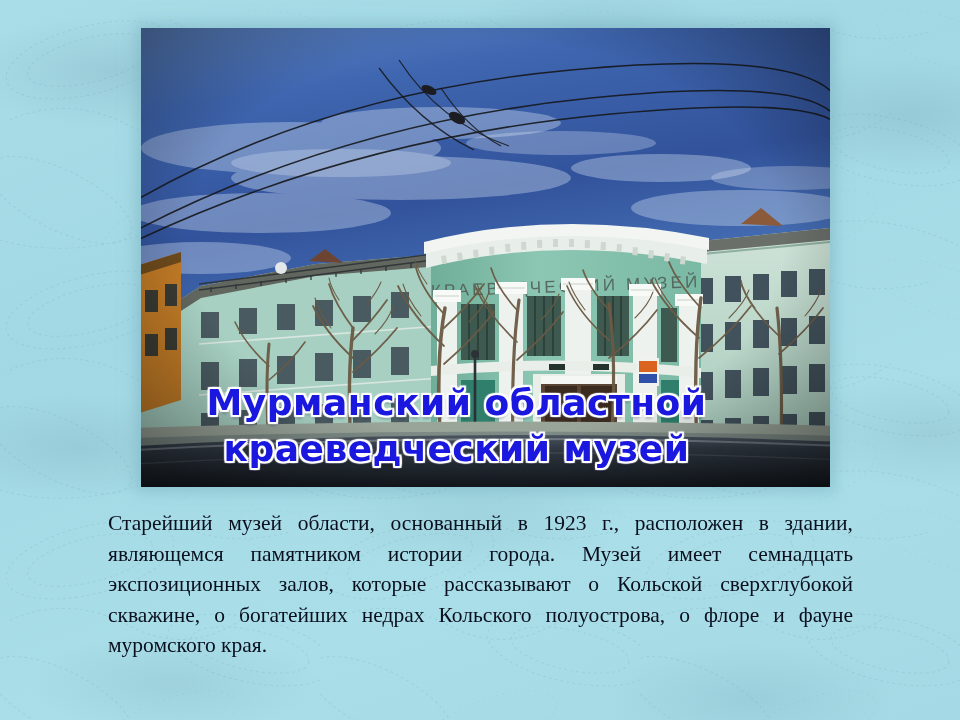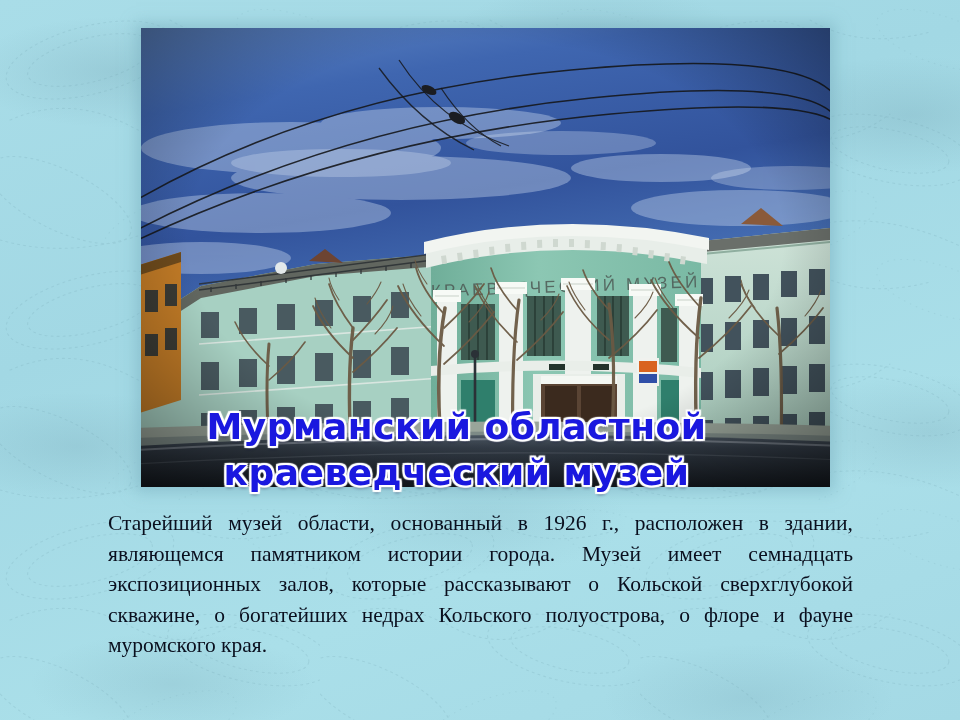--- a/index.html
+++ b/index.html
@@ -31,21 +31,21 @@
   #photo{
     position:absolute;left:141px;top:28px;width:689px;height:459px;
     overflow:hidden;
     box-shadow:0 0 14px 5px rgba(120,175,190,.55);
     background:#2b4f93;
   }
   #photo svg{display:block;width:100%;height:100%;}
 
   
   #phototitle{
-    position:absolute;left:141px;top:404px;width:631px;
+    position:absolute;left:141px;top:380px;width:631px;
     text-align:center;
     font-family:"DejaVu Sans", sans-serif;
     font-weight:bold;font-style:normal;
     font-size:36px;line-height:46px;
     letter-spacing:.5px;
     color:#1a18df;
     pointer-events:none;
     -webkit-text-stroke:0px;
     text-shadow:
        0 0 1px #fff,  1px 0 1px #fff, -1px 0 1px #fff, 0  1px 1px #fff, 0 -1px 1px #fff,
@@ -369,16 +369,16 @@
       </g>
     </svg>
   </div>
 
   <div id="phototitle">
     <span class="tl">Мурманский областной</span>
     <span class="tl">краеведческий музей</span>
   </div>
 
   <div id="body-text">
-    <p>Старейший музей области, основанный в 1926 г.,  расположен в здании, являющемся памятником истории города. Музей имеет семнадцать экспозиционных залов, которые рассказывают о Кольской сверхглубокой скважине, о богатейших недрах Кольского полуострова, о флоре и фауне муромского края.</p>
+    <p>Старейший музей области, основанный в 1923 г.,  расположен в здании, являющемся памятником истории города. Музей имеет семнадцать экспозиционных залов, которые рассказывают о Кольской сверхглубокой скважине, о богатейших недрах Кольского полуострова, о флоре и фауне муромского края.</p>
   </div>
 
 </div>
 
 </body></html>

